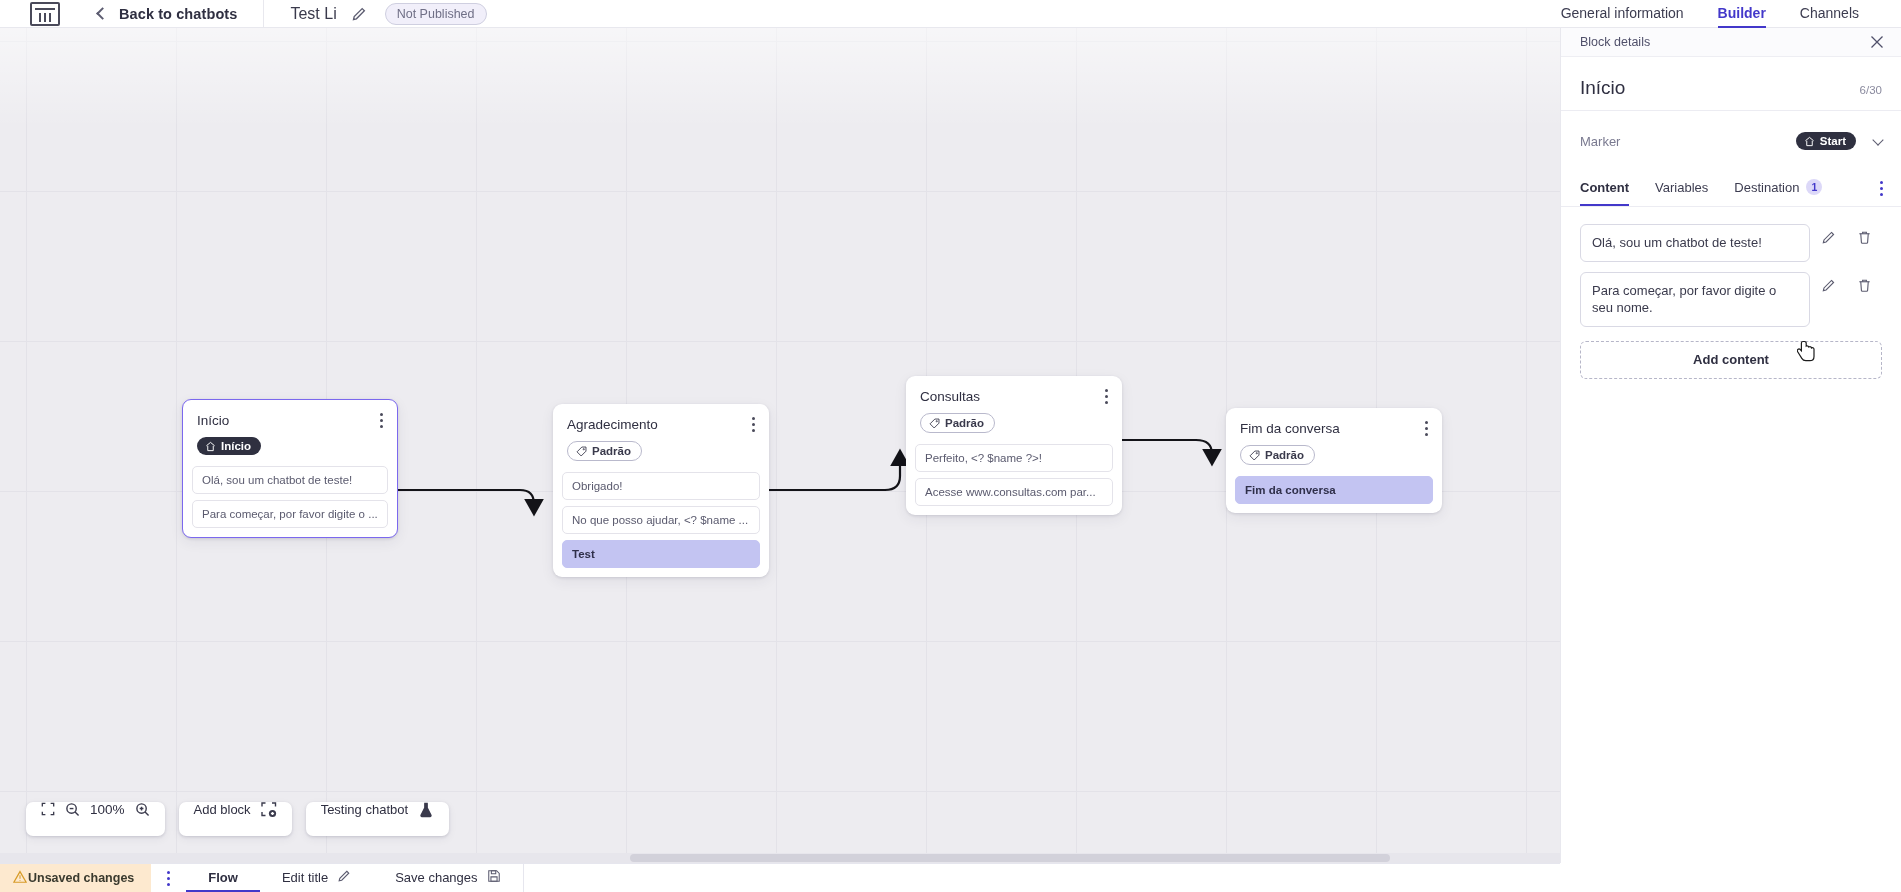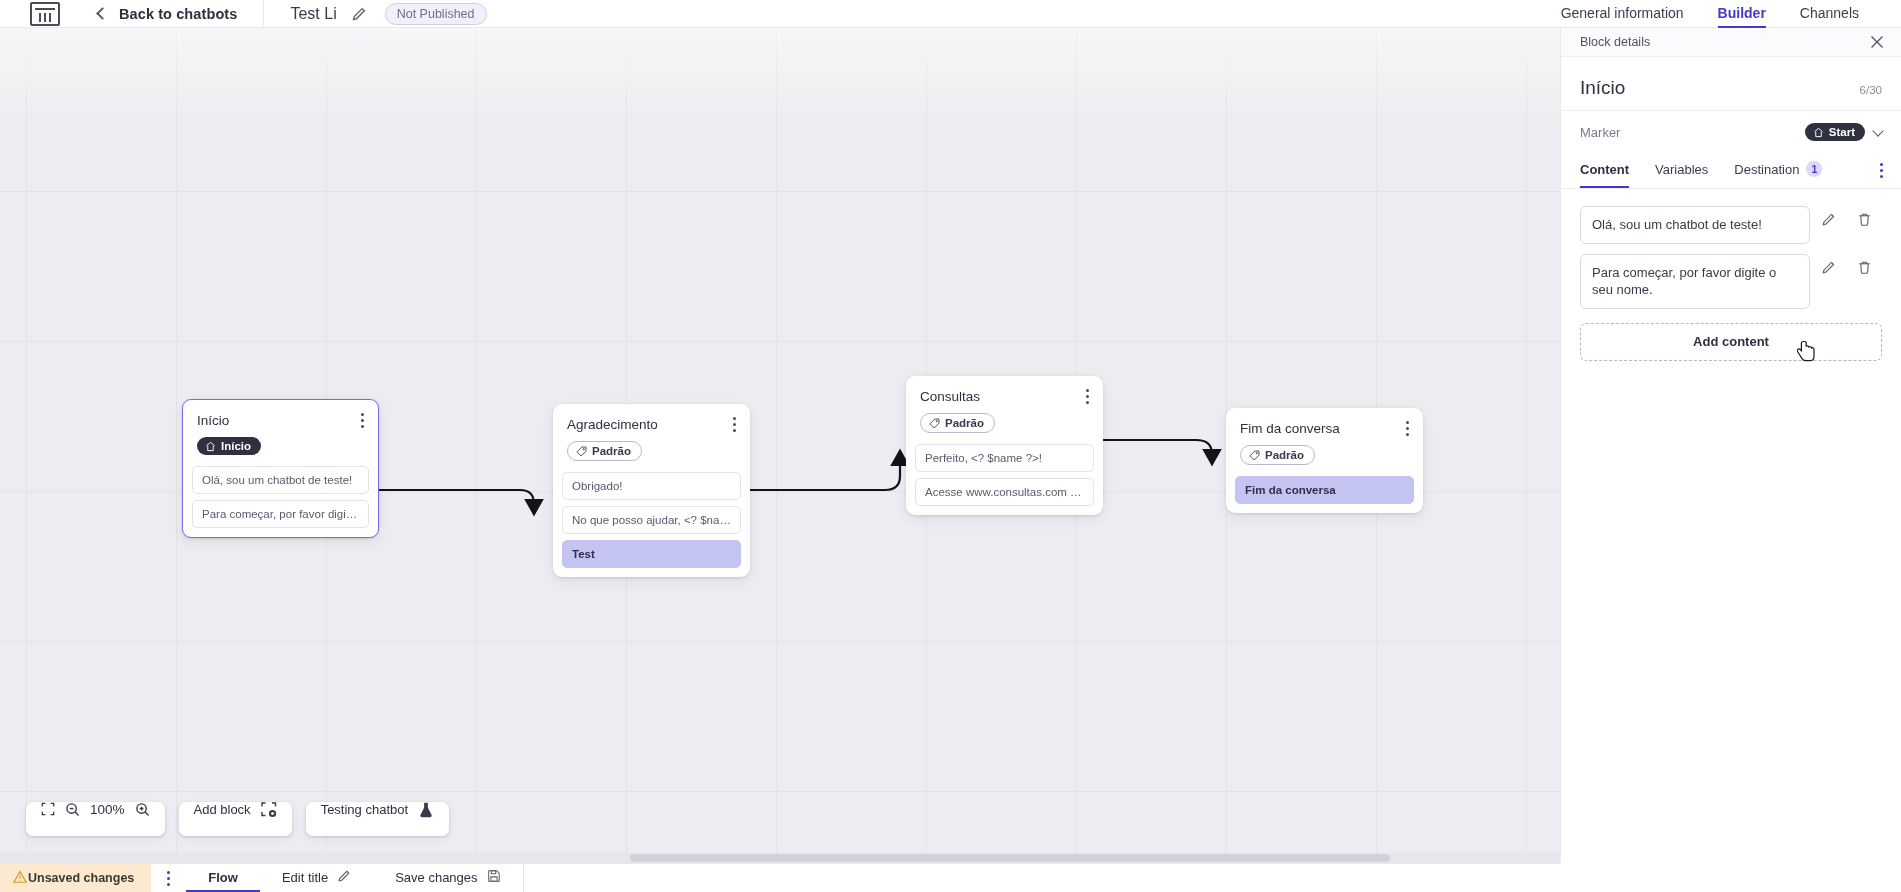--- a/index.html
+++ b/index.html
@@ -76,21 +76,21 @@
     pointer-events: none;
   }
 
   
   .edges { position: absolute; top: 0; left: 0; width: 1560px; height: 835px; }
 
   
   .block {
     position: absolute; background: #ffffff; border-radius: 9px;
     box-shadow: 0 1px 3px rgba(40,40,70,.14), 0 4px 14px rgba(40,40,70,.07);
-    padding: 0; width: 197px;
+    padding: 0; width: 216px;
   }
   .block.selected { border: 1.5px solid #7b68ee; }
   .block-head { padding: 13px 14px 0 14px; position: relative; }
   .block-title { font-size: 13.5px; color: #2f2f41; font-weight: 400; }
   .dots {
     position: absolute; right: 13px; top: 13px; width: 4px;
     display: flex; flex-direction: column; gap: 3px; cursor: pointer;
   }
   .dots i { width: 3px; height: 3px; border-radius: 50%; background: #4a4a5a; display:block; }
   .tag {
@@ -404,21 +404,21 @@
   </div>
 
   <div class="panel-title-row">
     <span class="panel-title">Início</span>
     <span class="panel-count">6/30</span>
   </div>
 
   <div class="marker-row">
     <span class="marker-label">Marker</span>
     <span class="marker-right">
-      <span class="tag start" style="margin:0;">
+      <span class="tag start" style="margin:9px;">
         <svg width="11" height="11" viewBox="0 0 16 16" fill="none" stroke="#fff" stroke-width="1.4">
           <path d="M2 7l6-5 6 5"></path>
             <path d="M4 7v7h8V7"></path>
         </svg>
         <span>Start</span>
       </span>
       <span class="chev-down"></span>
     </span>
   </div>
 

